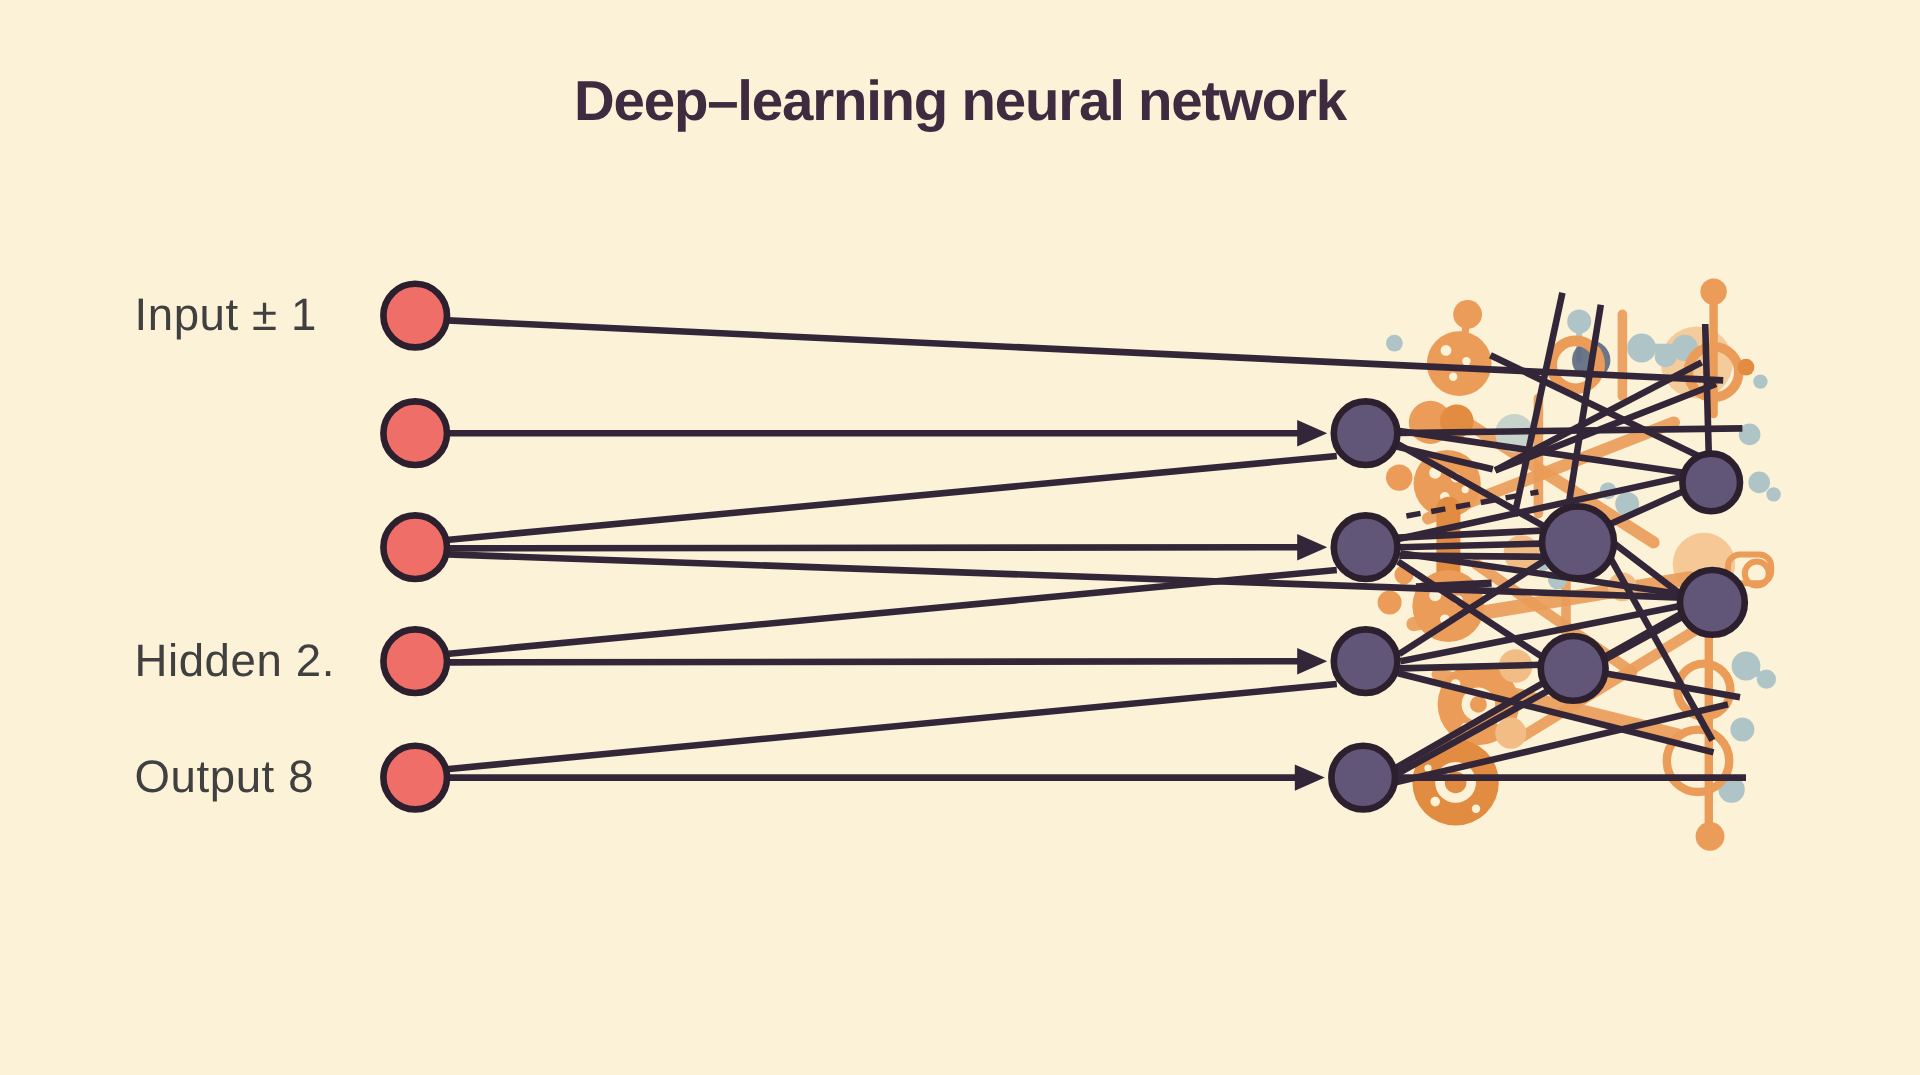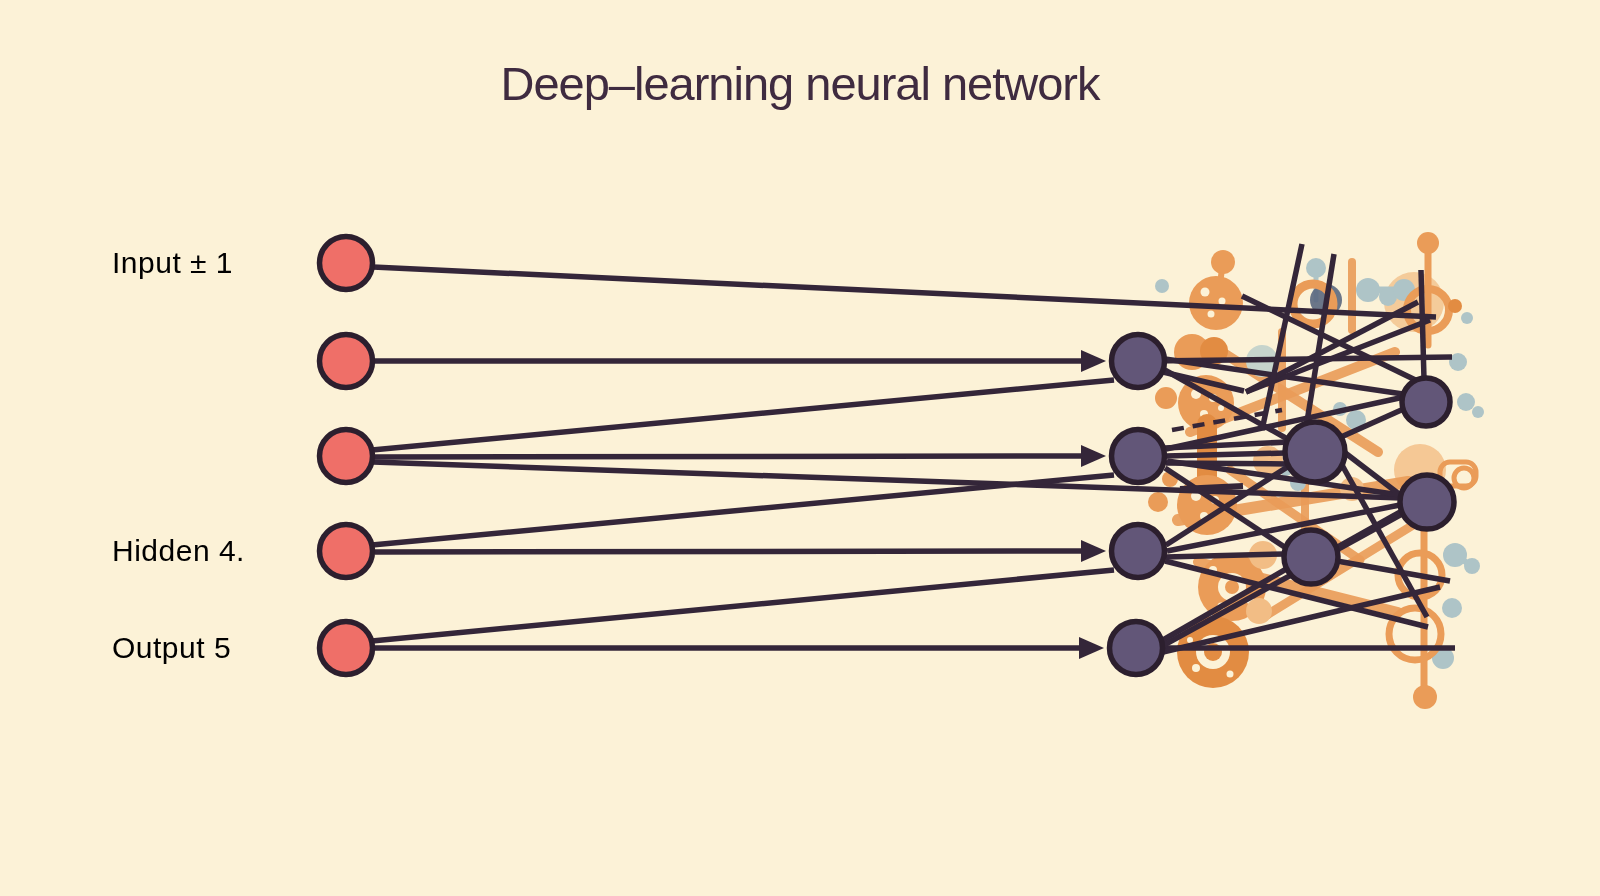--- a/index.html
+++ b/index.html
@@ -5,40 +5,40 @@
   html,body{margin:0;padding:0;}
   body{
     width:1600px;height:896px;position:relative;overflow:hidden;
     background:#fcf2d7;
     font-family:"Liberation Sans", sans-serif;
   }
   .stage{position:absolute;inset:0;}
   .title{
     position:absolute;left:0;top:56px;width:1600px;
     text-align:center;
-    font-size:47px;font-weight:normal;letter-spacing:-1px;
+    font-size:47px;font-weight:bold;letter-spacing:-1px;
     color:#3f2b40;
   }
   .row-label{
     position:absolute;left:112px;width:260px;height:40px;
-    font-size:30px;line-height:40px;color:#000000;
+    font-size:38px;line-height:40px;color:#404040;
     letter-spacing:0.5px;
   }
   svg{position:absolute;left:0;top:0;}
 </style>
 </head>
 <body>
 
 <div class="stage">
 
   <div class="title">Deep–learning neural network</div>
 
   <div class="row-label" style="top:243px;">Input ± 1</div>
-  <div class="row-label" style="top:531px;">Hidden 4.</div>
-  <div class="row-label" style="top:628px;">Output 5</div>
+  <div class="row-label" style="top:531px;">Hidden 2.</div>
+  <div class="row-label" style="top:628px;">Output 8</div>
 
   <svg id="net" width="1600" height="896" viewBox="0 0 1600 896">
     <g id="g-decor">
         <circle cx="1414" cy="302" r="30" fill="#f2bd85" opacity="0.75"></circle>
         <circle cx="1420" cy="470" r="26" fill="#f2bd85" opacity="0.8"></circle>
         <line x1="1190" y1="432" x2="1395" y2="352" stroke="#ea9c58" stroke-width="10" stroke-linecap="round" opacity="0.9"></line>
         <line x1="1178" y1="520" x2="1408" y2="482" stroke="#ea9c58" stroke-width="12" stroke-linecap="round" opacity="0.9"></line>
         <line x1="1198" y1="562" x2="1398" y2="612" stroke="#ea9c58" stroke-width="10" stroke-linecap="round" opacity="0.9"></line>
         <line x1="1222" y1="352" x2="1378" y2="452" stroke="#ea9c58" stroke-width="10" stroke-linecap="round" opacity="0.9"></line>
         <line x1="1262" y1="618" x2="1418" y2="522" stroke="#ea9c58" stroke-width="9" stroke-linecap="round" opacity="0.9"></line>

